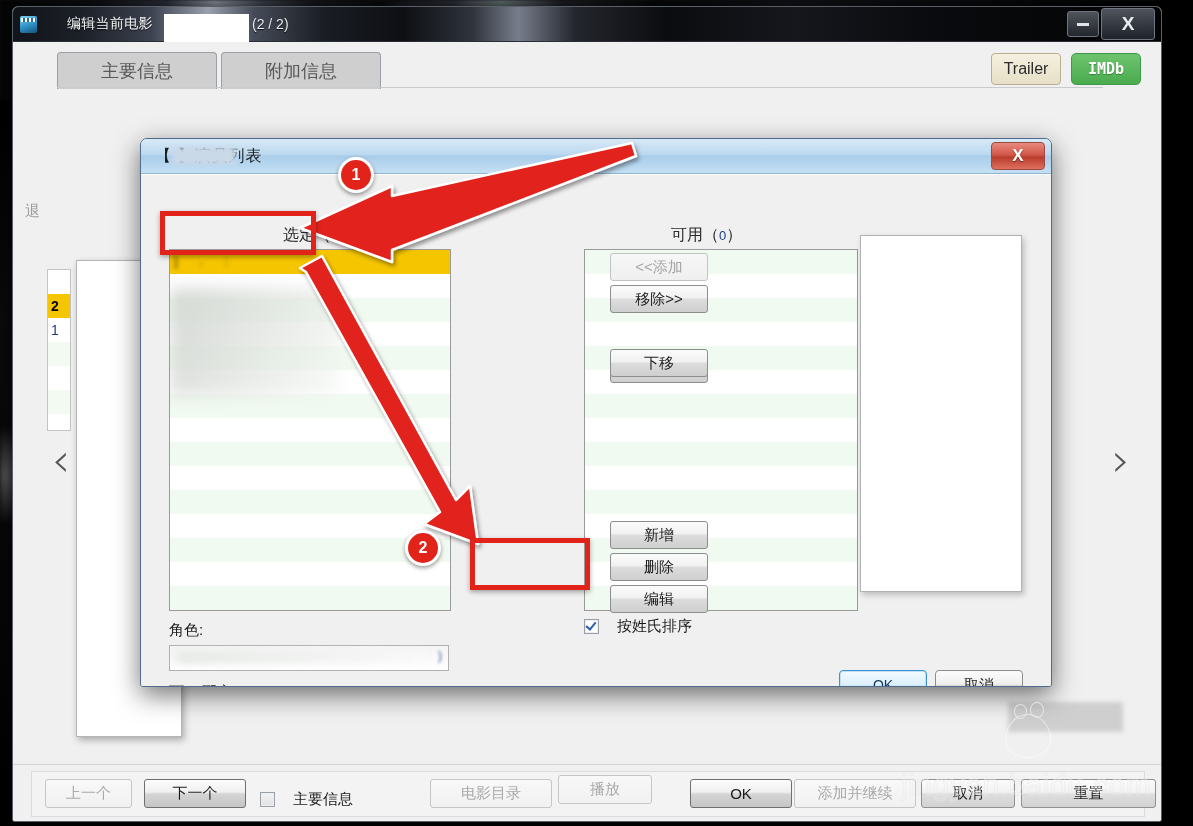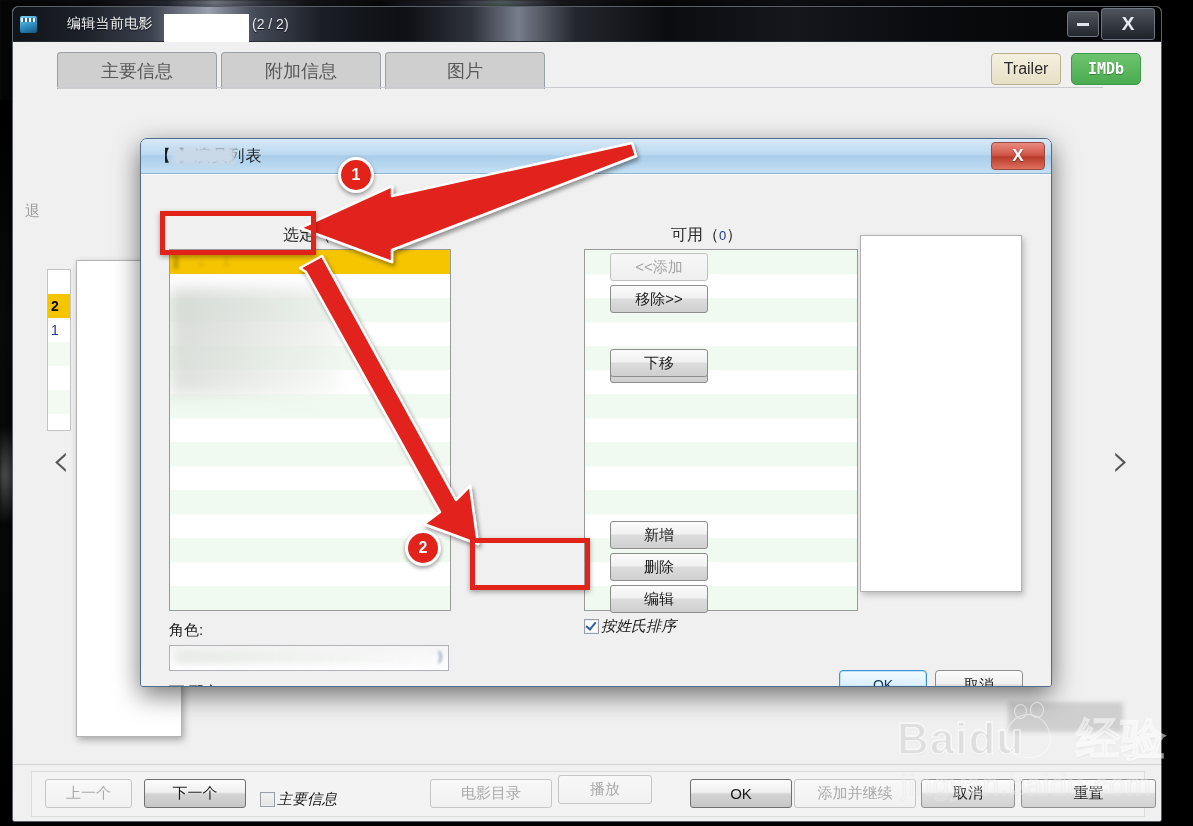--- a/index.html
+++ b/index.html
@@ -203,21 +203,21 @@
   #role-label{position:absolute;left:28px;top:446px;font-size:15px;color:#1a1a1a;}
   #role-input{
     position:absolute;left:28px;top:470px;width:278px;height:24px;
     border:1px solid #aeb2b6;background:linear-gradient(180deg,#f4f4f4,#fff);
   }
   #role-input .ghost{position:absolute;right:6px;top:3px;font-size:12px;color:#2b4a8a;
     filter:blur(1.4px);}
   #role-smudge{position:absolute;left:6px;top:5px;width:250px;height:12px;
     background:linear-gradient(90deg,rgba(226,230,226,.9),rgba(248,250,248,.5));filter:blur(4px);}
 
-  .cbox{position:absolute;display:flex;align-items:center;gap:2px;font-size:15px;color:#1a1a1a;font-style:italic;}
+  .cbox{position:absolute;display:flex;align-items:center;gap:18px;font-size:15px;color:#1a1a1a;}
   .cbox .box{
     width:13px;height:13px;border:1px solid #9aa0a6;background:#fff;flex:none;
     position:relative;box-shadow:inset 0 0 0 1px #e9eef4;
   }
   .cbox .box.checked::after{
     content:"";position:absolute;left:3px;top:0px;width:4px;height:8px;
     border:solid #2e5fa3;border-width:0 2px 2px 0;transform:rotate(40deg);
   }
   .cbox .box.gray{background:linear-gradient(180deg,#f3f3f3,#e2e2e2);}
   #cb-dub{left:28px;top:508px;}
@@ -328,21 +328,20 @@
           <span></span>
         </div>
       <div class="win-btn close">X</div>
     </div>
   </div>
 
   <div id="tabstrip">
     <div class="tabs">
       <div class="tab">主要信息</div>
       <div class="tab">附加信息</div>
-      <div class="tab">图片</div>
     </div>
     <div id="tabline"></div>
     <div id="trailer-btn">Trailer</div>
     <div id="imdb-btn">IMDb</div>
   </div>
 
   <div id="content">
     <div id="nav-left">‹</div>
     <div id="nav-right">›</div>
     <div id="left-label">退</div>
@@ -479,16 +478,15 @@
       <path d="M 300,268 L 322,256 L 456,500 L 470,486 L 478,544 L 424,524 L 440,512 L 306,272 Z" fill="#e2231a" stroke="#ffffff" stroke-width="2.5" stroke-linejoin="round"></path>
     </g>
   </svg>
   <div class="hl-box" id="hl-row"></div>
   <div class="hl-box" id="hl-edit"></div>
   <div class="circ" id="circ1">1</div>
   <div class="circ" id="circ2">2</div>
 </div>
 
 <div id="wm">
-  <div id="wm-main"><span>Baidu</span><span style="margin-left:52px;">经验</span></div>
   <div id="wm-paw"></div>
   <div id="wm-sub">jingyan.baidu.com</div>
 </div>
 
 </body></html>

